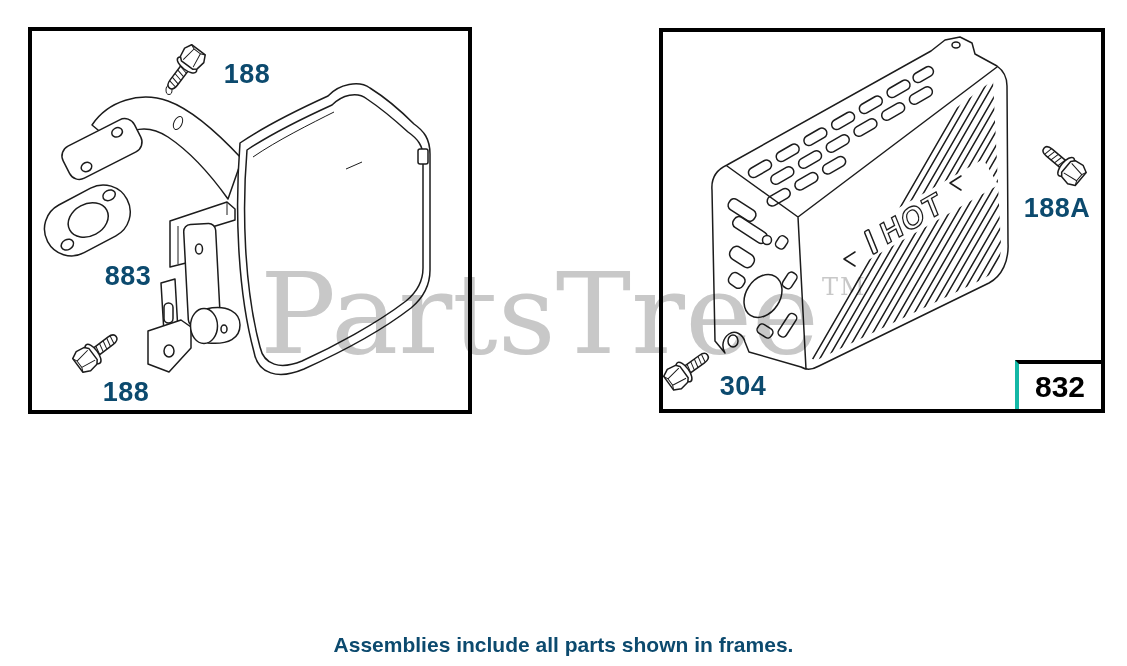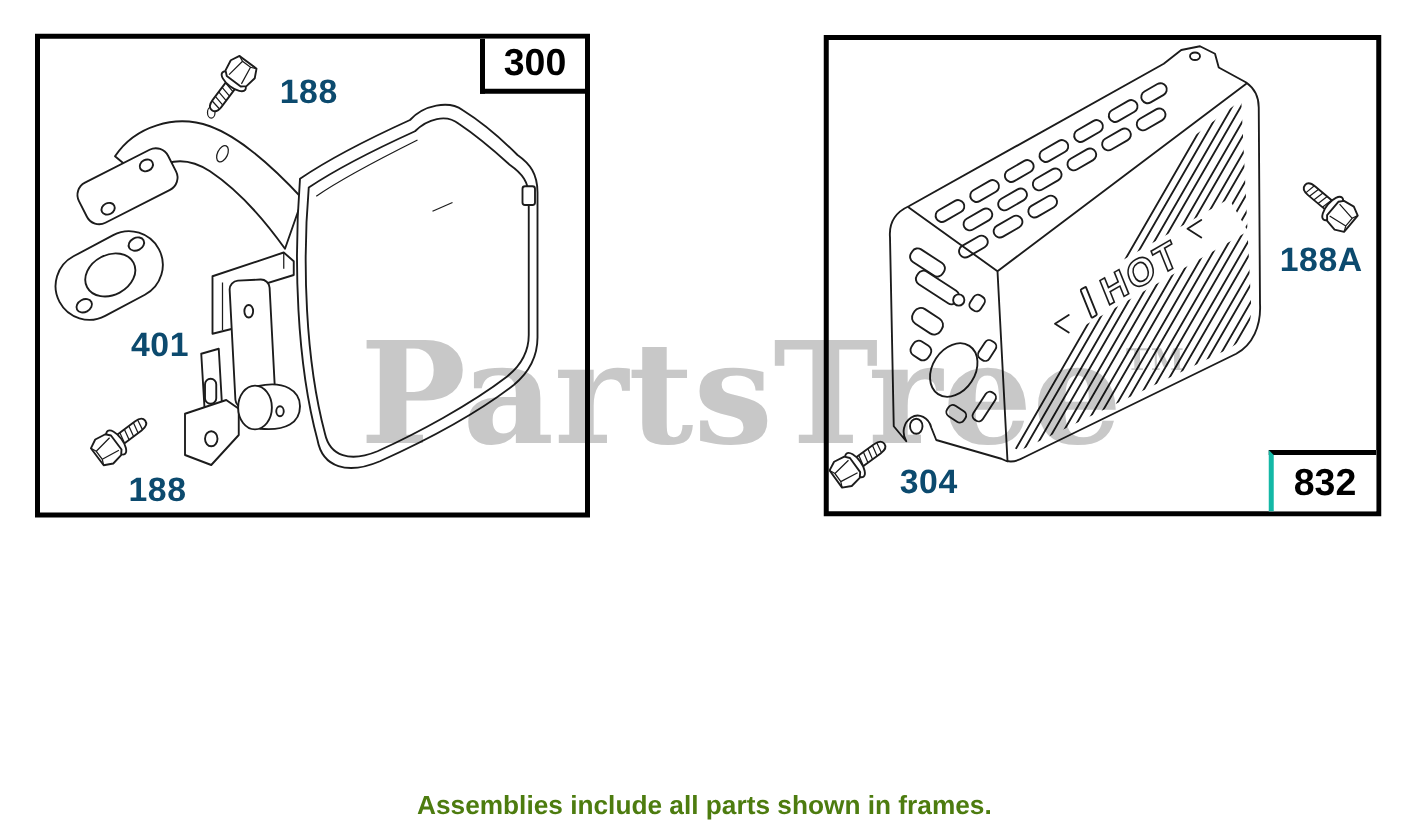--- a/index.html
+++ b/index.html
@@ -8,26 +8,26 @@
   .frame{position:absolute;background:#fff;border:4px solid #000;box-sizing:border-box;}
   .frame-left{left:28px;top:27px;width:444px;height:387px;}
   .frame-right{left:659px;top:28px;width:446px;height:385px;}
   .frame svg{position:absolute;left:0;top:0;width:100%;height:100%;}
   .badge{position:absolute;background:#fff;display:flex;align-items:center;justify-content:center;
          font-weight:bold;font-size:30px;color:#000;z-index:20;box-sizing:border-box;}
   .badge-tr{top:0;right:0;width:84px;height:44px;border-left:4px solid #000;border-bottom:4px solid #000;}
   .badge-br{bottom:0;right:0;width:86px;height:49px;border-left:4px solid #14b8a6;border-top:4px solid #000;}
   .plabel{position:absolute;transform:translate(-50%,-50%);font-weight:bold;font-size:27px;color:#0c4a6e;
           z-index:15;white-space:nowrap;letter-spacing:0.5px;}
-  .watermark{position:absolute;left:288px;top:258px;z-index:40;mix-blend-mode:multiply;
-             font-family:"DejaVu Serif",serif;font-weight:bold;font-size:113px;line-height:1;
+  .watermark{position:absolute;left:260px;top:258px;z-index:40;mix-blend-mode:multiply;
+             font-family:"DejaVu Serif",serif;font-weight:normal;font-size:113px;line-height:1;
              color:#c8c8c8;letter-spacing:0px;white-space:nowrap;pointer-events:none;text-align:right;}
   .watermark .tm{font-size:24px;position:relative;top:-58px;margin-left:3px;letter-spacing:2px;}
   .caption{position:absolute;left:0;top:633px;width:1127px;text-align:center;
-           font-weight:bold;font-size:21px;color:#4d7c0f;}
+           font-weight:bold;font-size:21px;color:#0c4a6e;}
   svg .ln{stroke:#1c1c1c;stroke-width:1.5;fill:none;stroke-linejoin:round;stroke-linecap:round;}
   svg .fw{stroke:#1c1c1c;stroke-width:1.5;fill:#ffffff;stroke-linejoin:round;}
   svg .thin{stroke:#1c1c1c;stroke-width:1;fill:none;}
 </style>
 </head>
 <body>
 
 <div class="stage">
 
   <div class="frame frame-left">
@@ -80,23 +80,22 @@
         <rect class="fw" x="14" y="167" width="90" height="54" rx="27"></rect>
         <ellipse class="ln" cx="60" cy="194" rx="21" ry="16"></ellipse>
         <ellipse class="ln" cx="30" cy="206" rx="6.5" ry="5"></ellipse>
         <ellipse class="ln" cx="90" cy="182" rx="6.5" ry="5"></ellipse>
       </g>
 
       <use href="#bolt" transform="translate(162,34) rotate(127)"></use>
       <use href="#bolt" transform="translate(61,330) rotate(-37)"></use>
     </svg>
 
-    <div class="badge badge-tr">300</div>
     <div class="plabel" style="left:215px;top:43px;">188</div>
-    <div class="plabel" style="left:96px;top:245px;">401</div>
+    <div class="plabel" style="left:96px;top:245px;">883</div>
     <div class="plabel" style="left:94px;top:361px;">188</div>
   </div>
 
   <div class="frame frame-right">
     <svg viewBox="4 4 438 377" aria-hidden="true">
       <defs>
         <clipPath id="faceClip">
           <path d="M 148 194 L 334 52 L 342 218 C 342 236 334 246 324 251 L 160 331 C 152 334 149 327 149 320 Z"></path>
         </clipPath>
       </defs>

